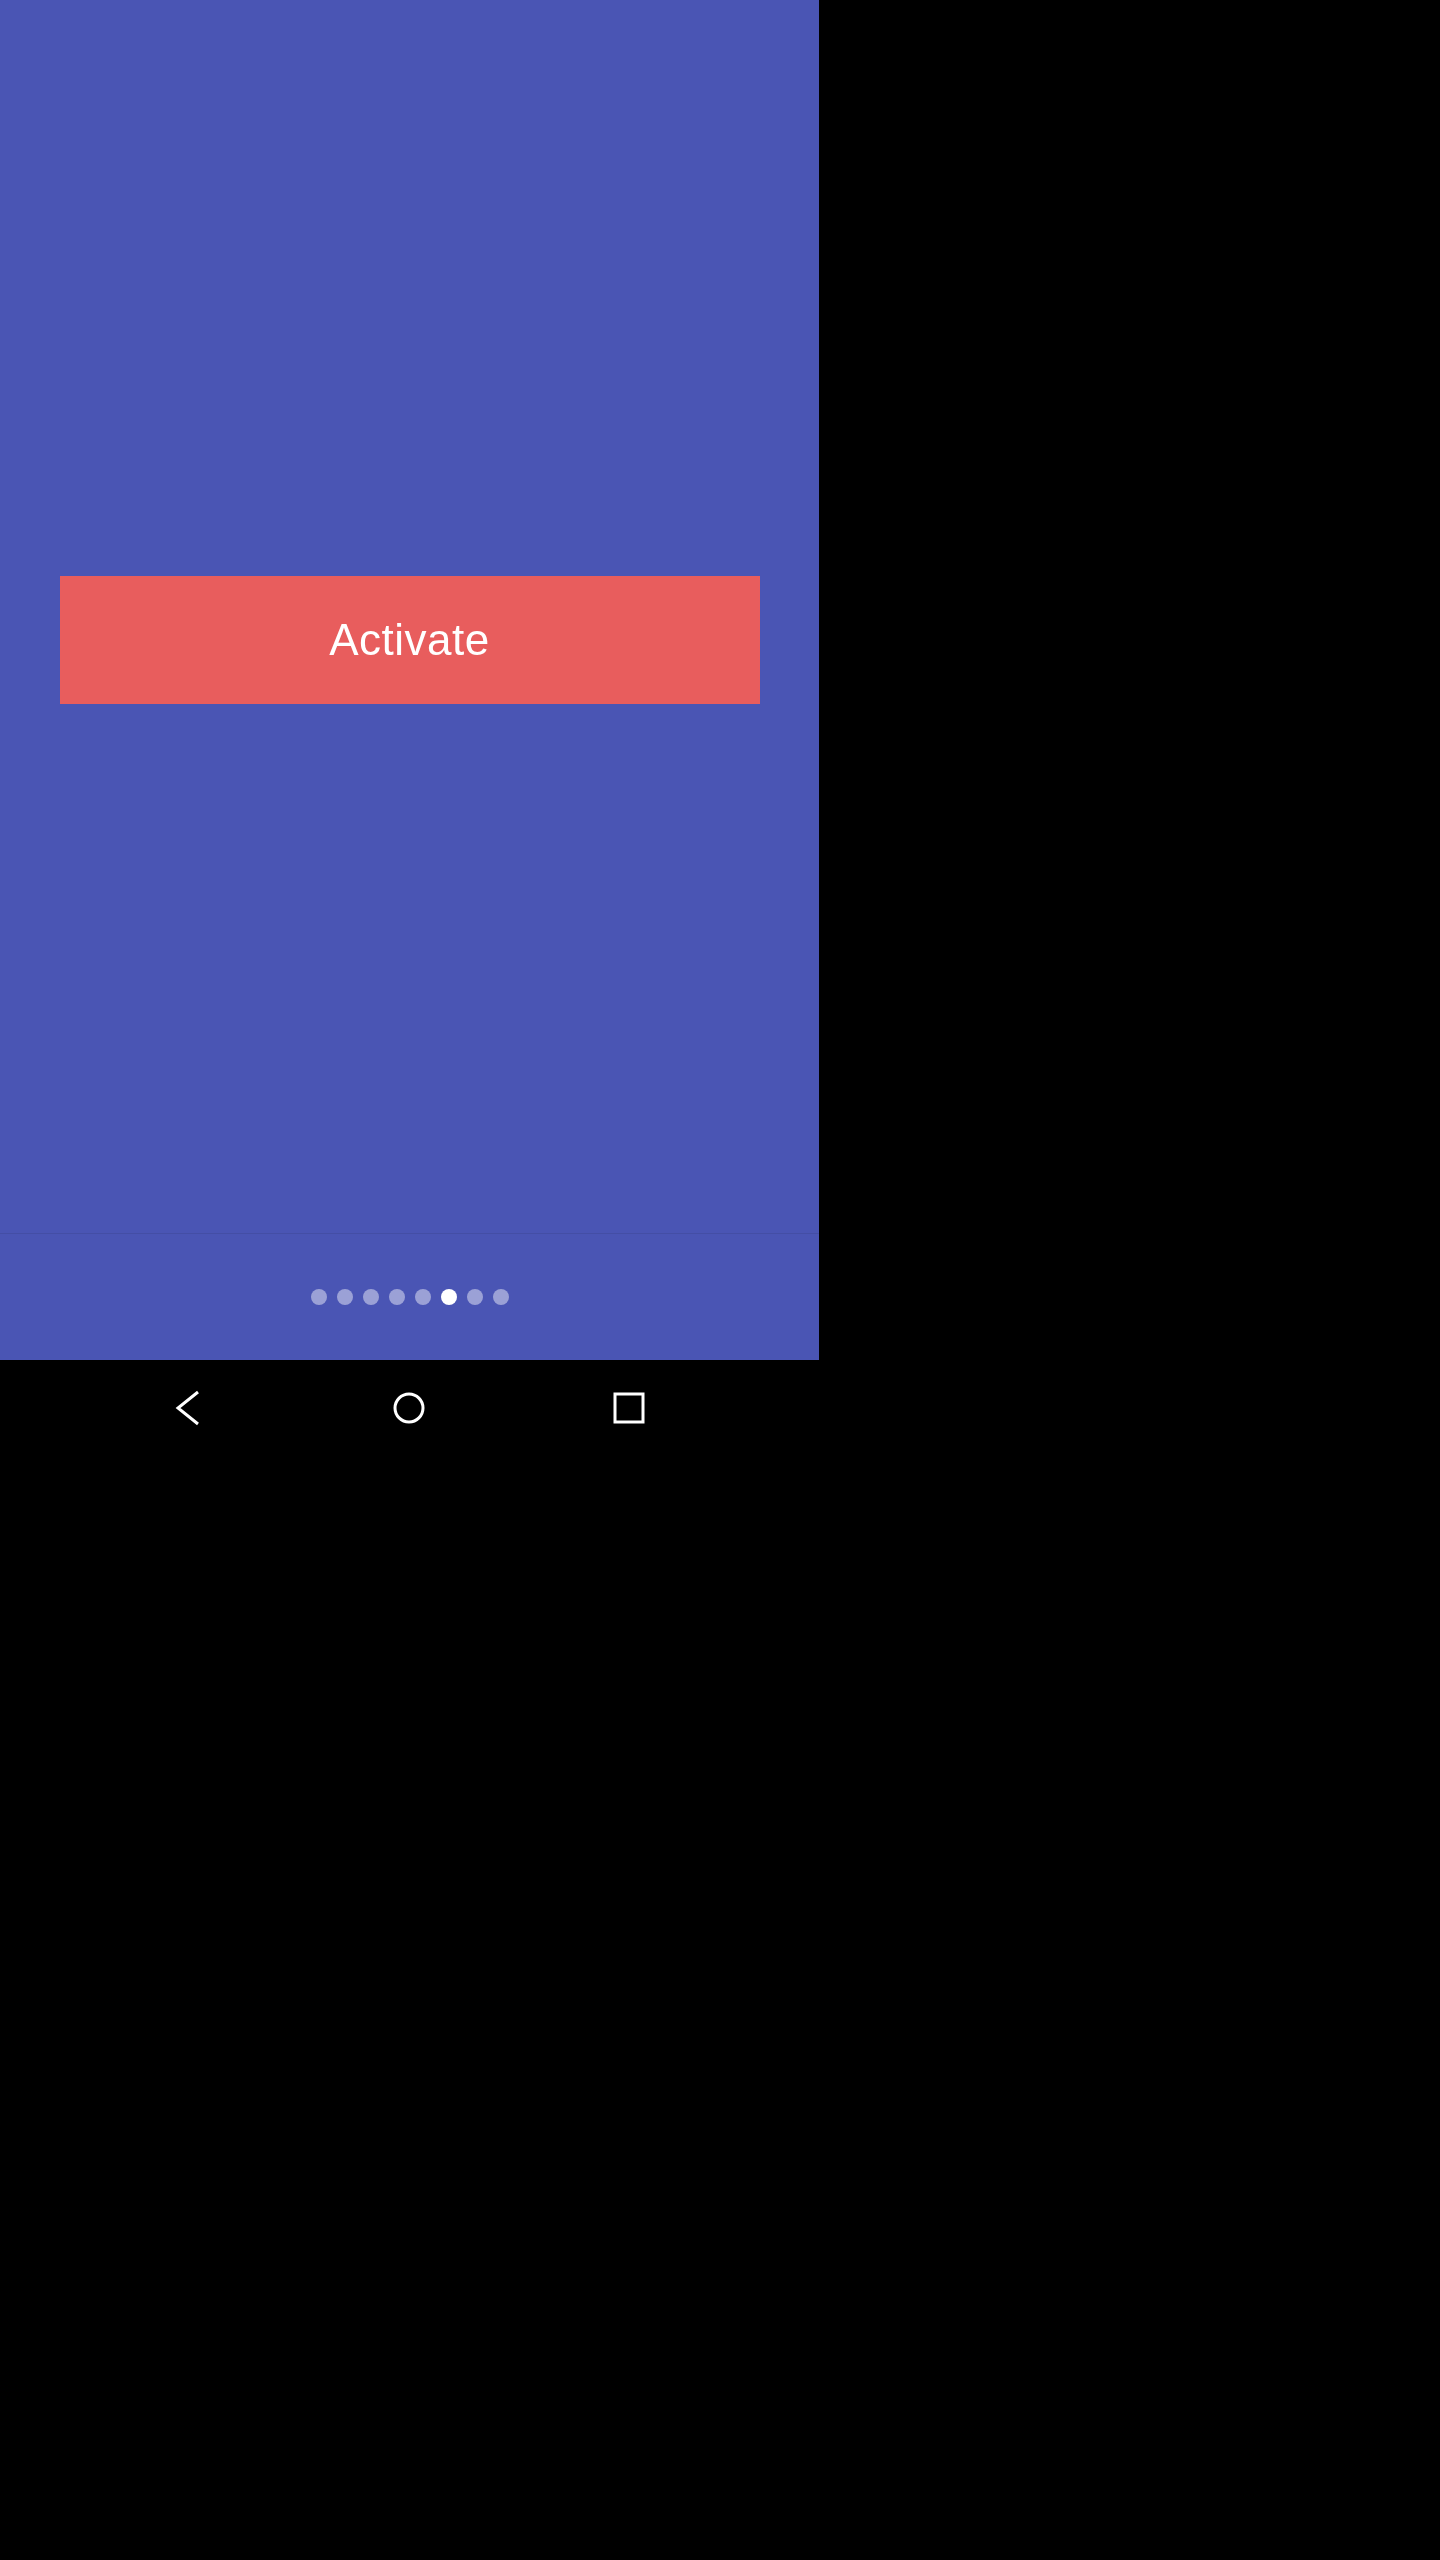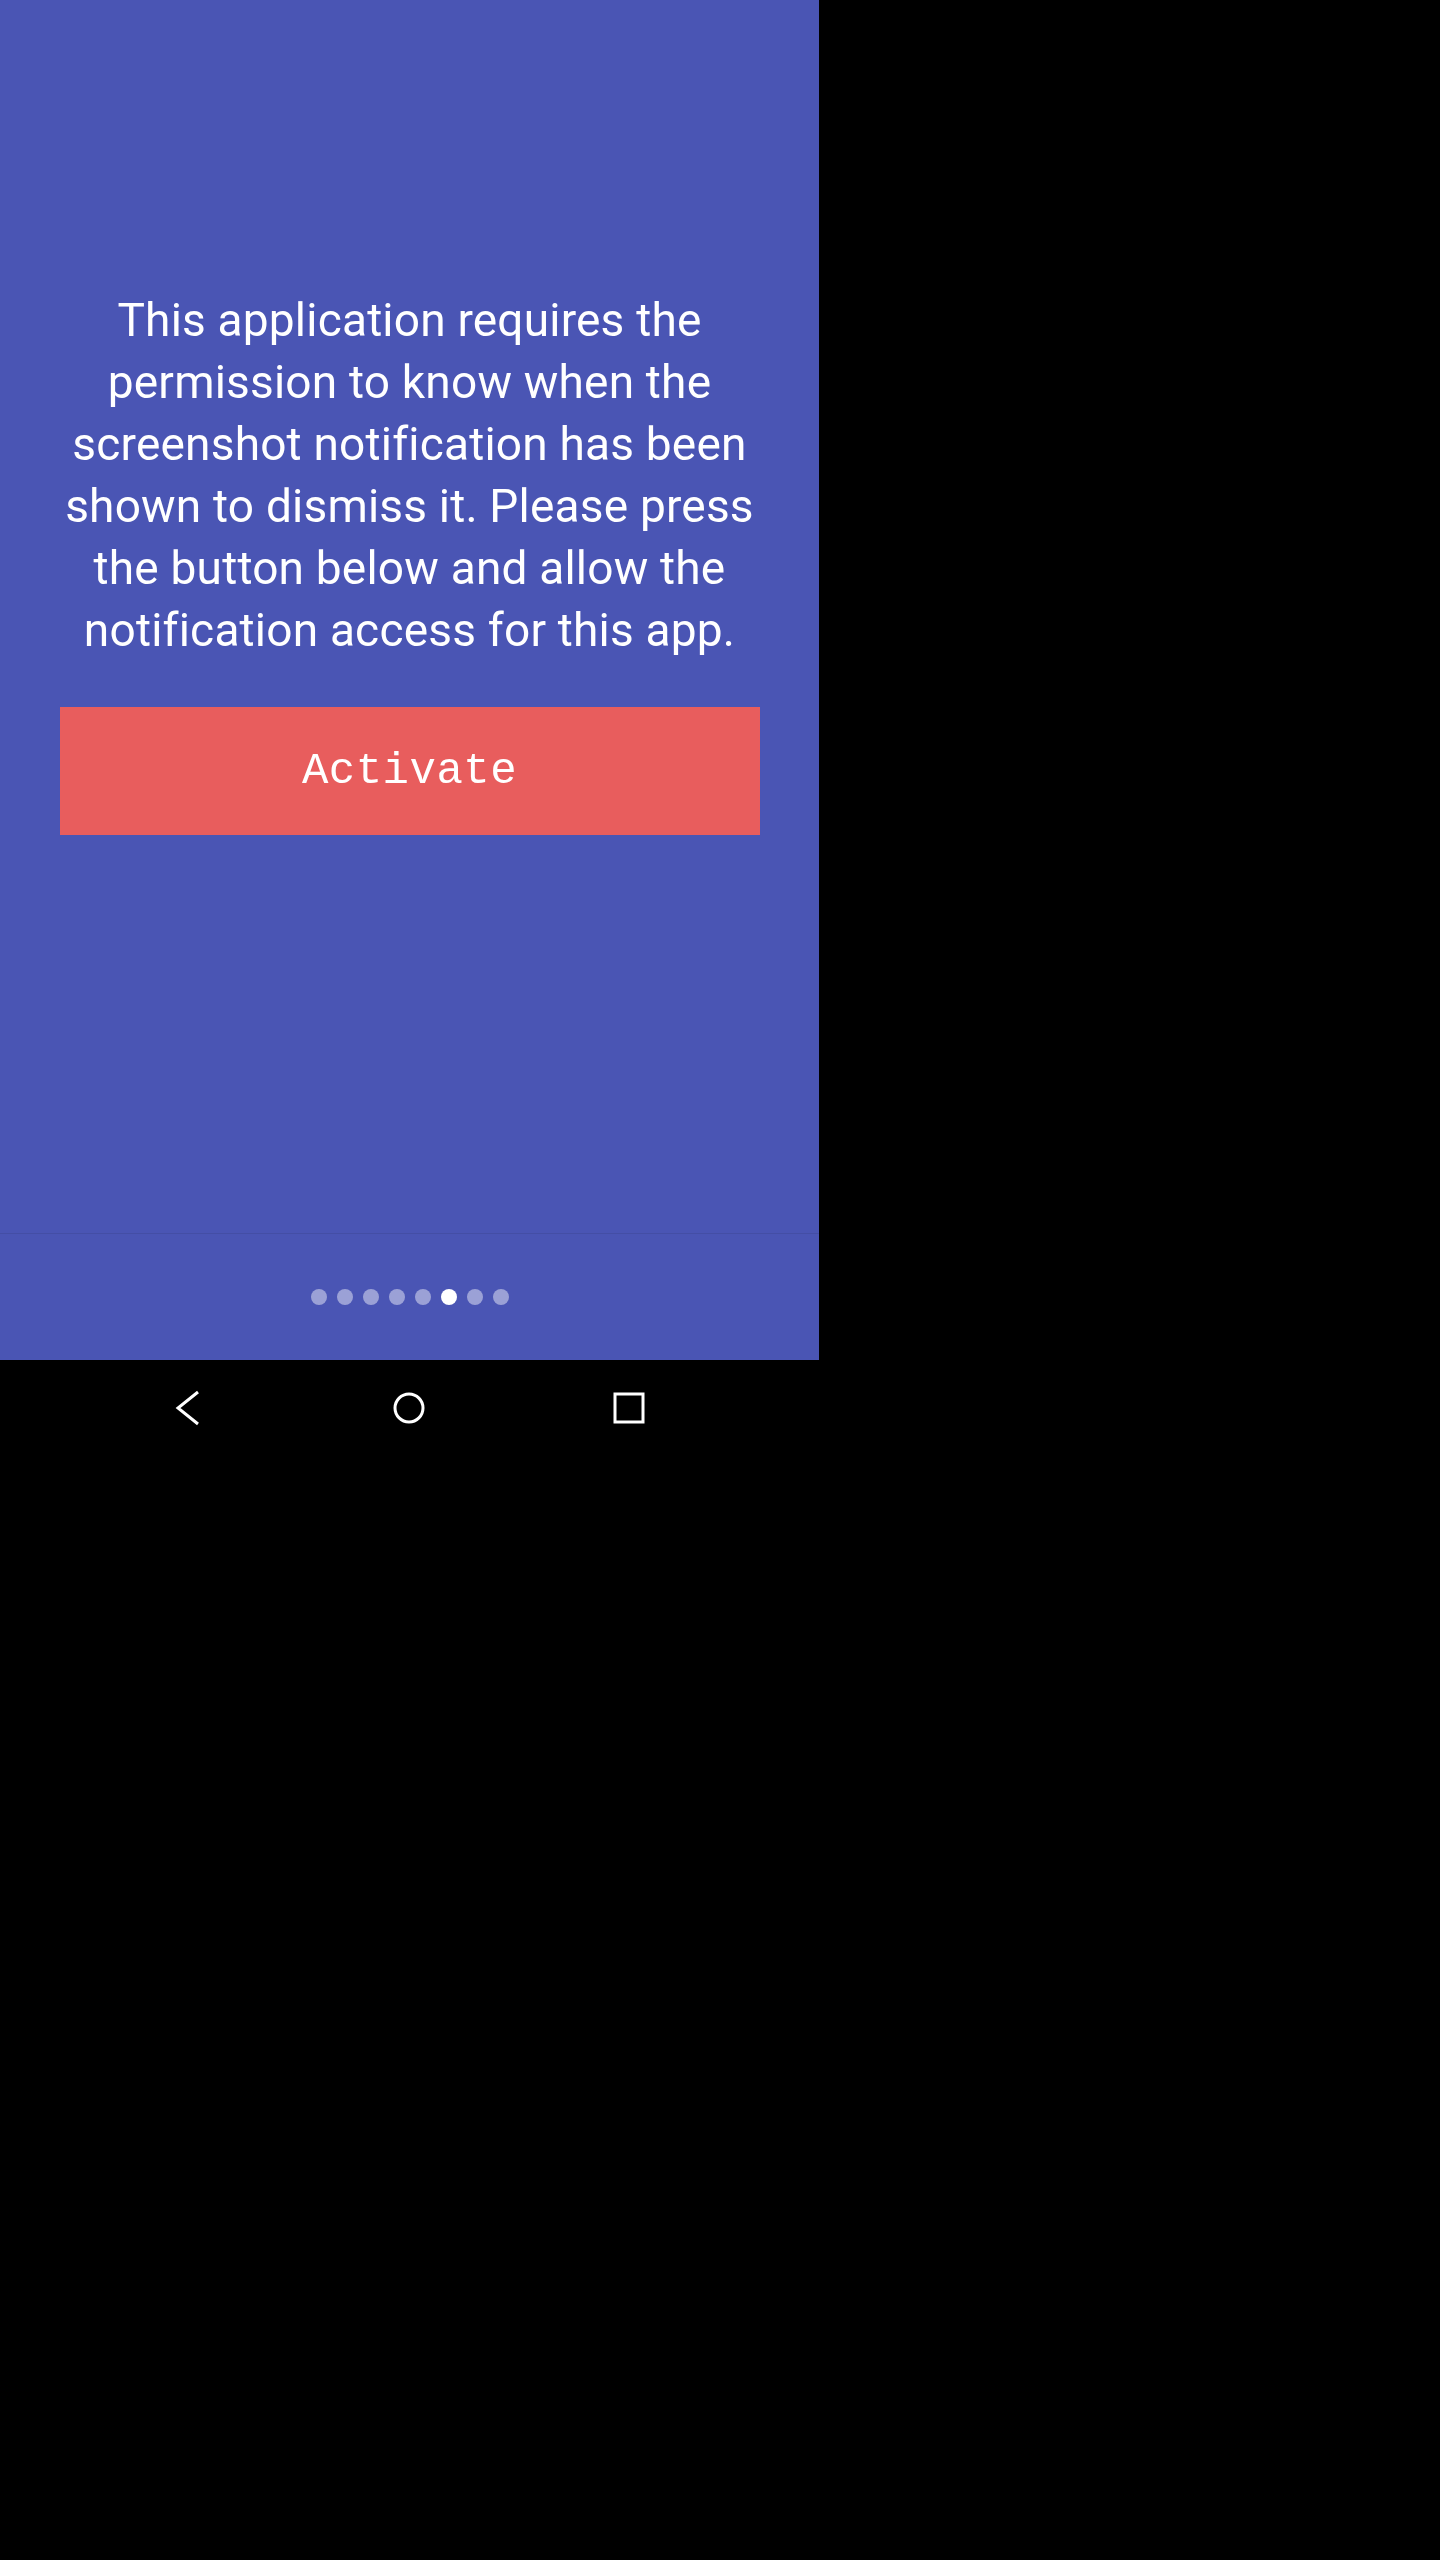--- a/index.html
+++ b/index.html
@@ -41,21 +41,21 @@
   .activate {
     width: 700px;
     height: 128px;
     background: #e85d5d;
     color: #ffffff;
     font-size: 44px;
     font-weight: 400;
     border: none;
     margin-top: 46px;
     letter-spacing: 0.5px;
-    font-family: Liberation Mono, monospace;
+    font-family: Liberation Sans, sans-serif;
   }
   .pager-wrap {
     height: 127px;
     border-top: 1px solid rgba(0,0,0,0.08);
     display: flex;
     align-items: center;
     justify-content: center;
     gap: 10px;
   }
   .dot {
@@ -78,21 +78,20 @@
     padding: 0 80px;
   }
   .nav-icon { display:flex; align-items:center; justify-content:center; width:60px; height:60px; }
   .nav-icon svg { display:block; }
 </style>
 </head>
 <body>
 
 <div class="screen">
   <div class="content">
-    <p class="desc">This application requires the permission to know when the screenshot notification has been shown to dismiss it. Please press the button below and allow the notification access for this app.</p>
     <button class="activate">Activate</button>
   </div>
   <div class="pager-wrap">
     <span class="dot"></span>
     <span class="dot"></span>
     <span class="dot"></span>
     <span class="dot"></span>
     <span class="dot"></span>
     <span class="dot active"></span>
     <span class="dot"></span>

